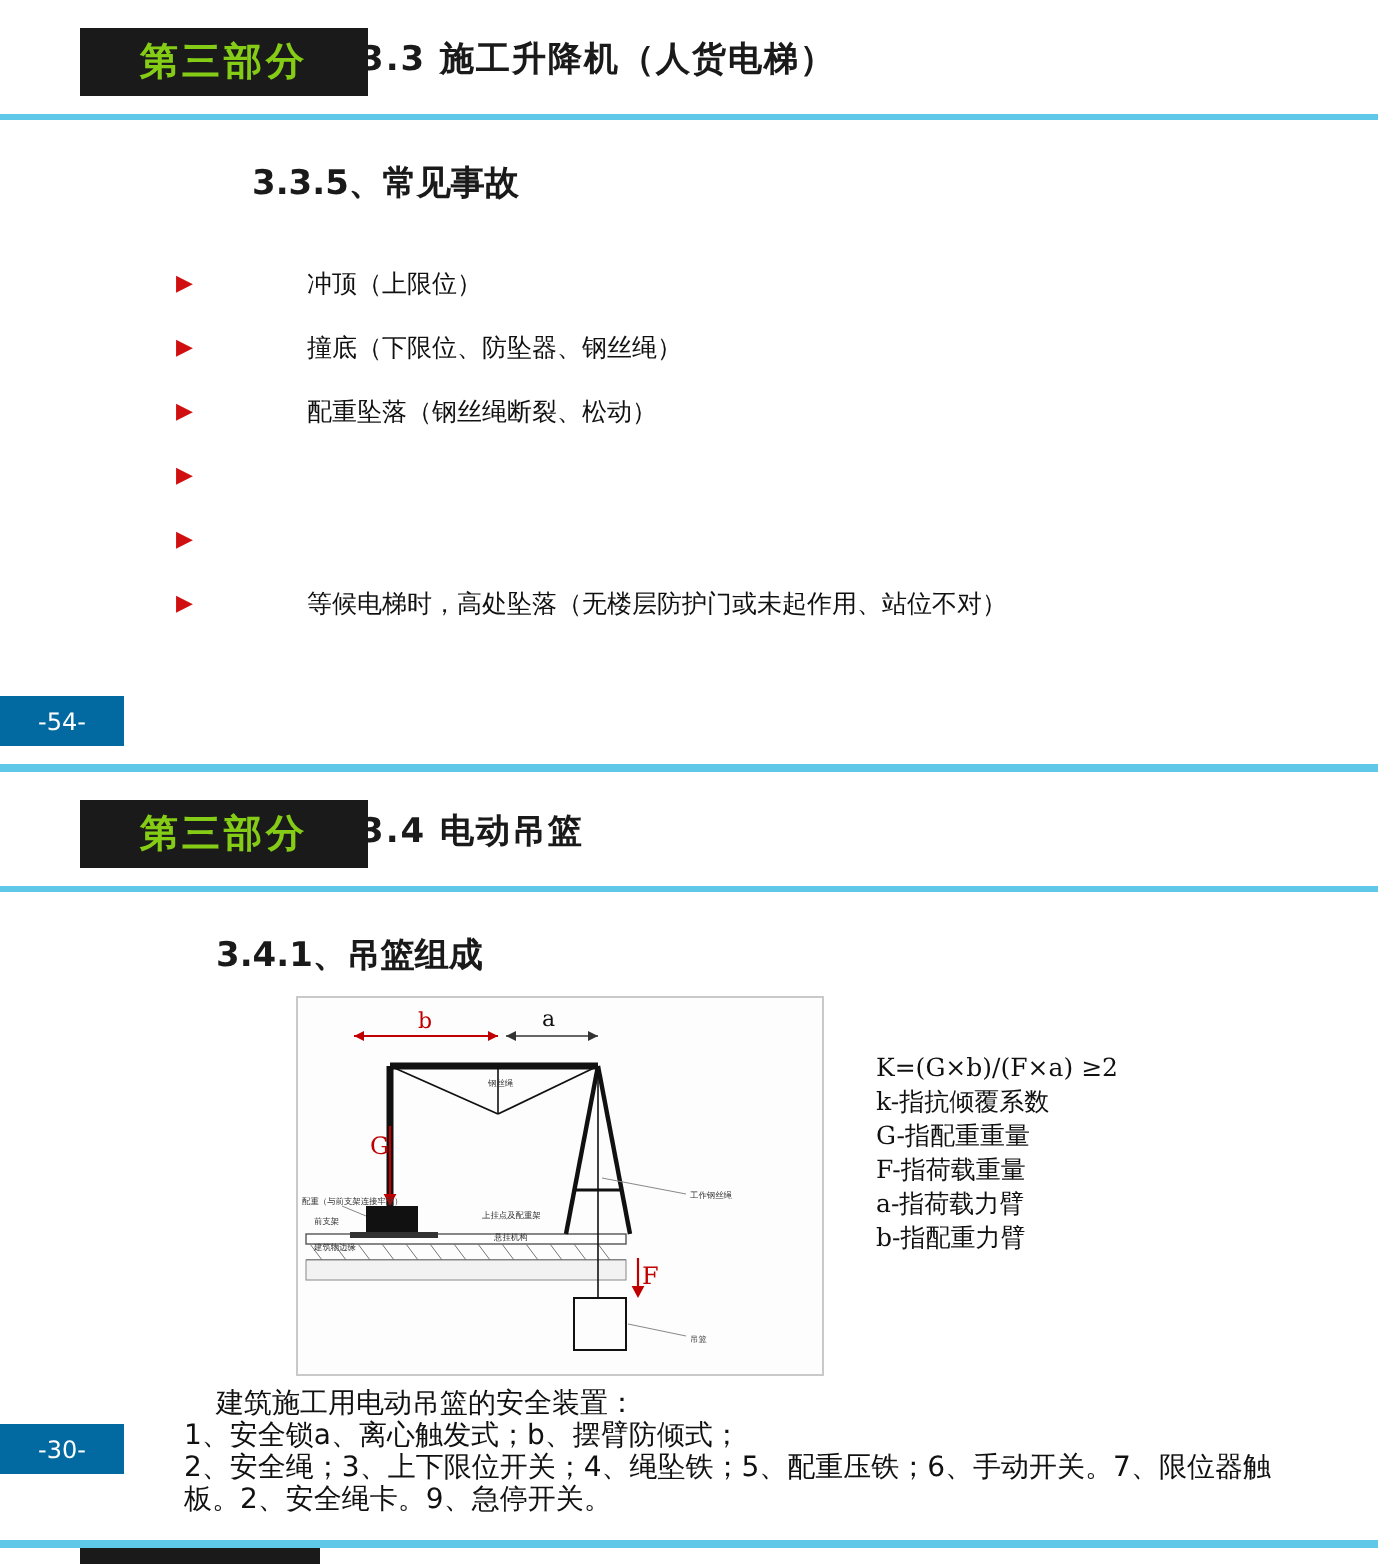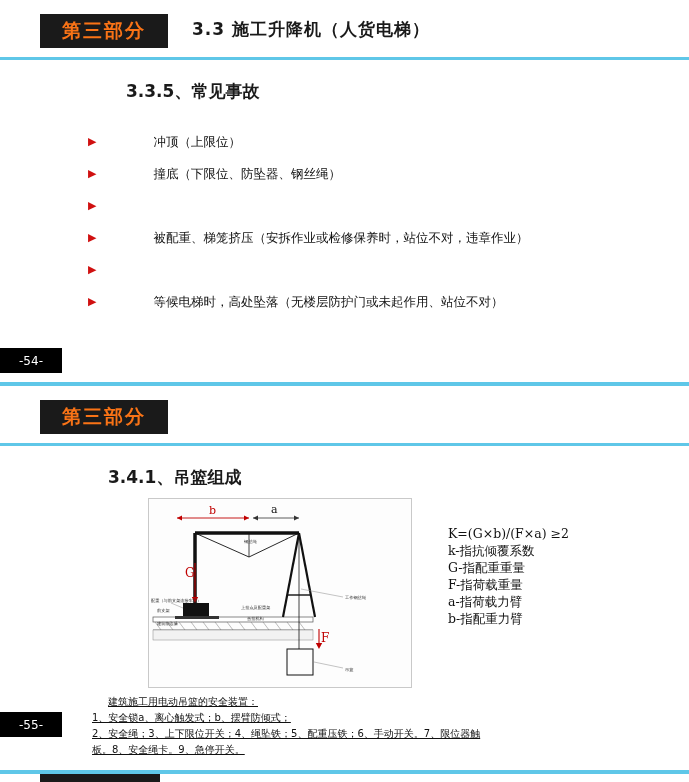--- a/index.html
+++ b/index.html
@@ -38,35 +38,35 @@
     position: absolute;
     left: 0;
     top: 0;
     width: 689px;
     height: 60px;
   }
   .header-tag {
     position: absolute;
     left: 40px;
     top: 14px;
-    width: 128px;
+    width: 144px;
     height: 34px;
     background: #1a1a1a;
-    color: #f97316;
+    color: #84cc16;
     font-size: 19px;
     font-weight: bold;
     letter-spacing: 2px;
     display: flex;
     align-items: center;
     justify-content: center;
     font-family: "DejaVu Sans", sans-serif;
   }
   .header-title {
     position: absolute;
-    left: 192px;
+    left: 180px;
     top: 18px;
     font-size: 17px;
     font-weight: bold;
     color: #1a1a1a;
     letter-spacing: 1px;
     font-family: "DejaVu Sans", sans-serif;
   }
   .header-rule {
     position: absolute;
     left: 0;
@@ -108,21 +108,21 @@
     flex: 0 0 auto;
   }
   .bullet .btext { line-height: 16px; margin-left: 47px; }
 
   
   .page-tab {
     position: absolute;
     left: 0;
     width: 62px;
     height: 25px;
-    background: #000000;
+    background: #0369a1;
     color: #ffffff;
     font-size: 12px;
     display: flex;
     align-items: center;
     justify-content: center;
     font-family: "DejaVu Sans", sans-serif;
   }
   .s1-tab { top: 348px; }
   .s2-tab { top: 712px; }
 
@@ -142,34 +142,32 @@
   .fig-svg { display: block; }
 
   .formula {
     position: absolute;
     left: 438px;
     top: 525px;
     font-size: 12.5px;
     line-height: 17px;
     color: #111111;
     font-family: "DejaVu Serif", serif;
-    margin-left: 10px;
   }
   .formula div { white-space: nowrap; }
 
   .caption {
     position: absolute;
     left: 92px;
     top: 694px;
     width: 560px;
-    font-size: 10px;
+    font-size: 14px;
     line-height: 16px;
     color: #111111;
     font-family: "DejaVu Sans", sans-serif;
-    text-decoration: underline;
   }
   .caption .cap-line { white-space: nowrap; }
 
   .bottom-rule {
     position: absolute;
     left: 0;
     top: 770px;
     width: 689px;
     height: 4px;
     background: #5fc7e8;
@@ -202,42 +200,43 @@
       <div class="bullet">
         <span class="marker">▶</span>
         <span class="btext">冲顶（上限位）</span>
       </div>
       <div class="bullet">
         <span class="marker">▶</span>
         <span class="btext">撞底（下限位、防坠器、钢丝绳）</span>
       </div>
       <div class="bullet">
         <span class="marker">▶</span>
-      </div>
-      <div class="bullet">
-        <span class="marker">▶</span>
-        <span class="btext">被配重、梯笼挤压（安拆作业或检修保养时，站位不对，违章作业）</span>
+        <span class="btext">配重坠落（钢丝绳断裂、松动）</span>
+      </div>
+      <div class="bullet">
+        <span class="marker">▶</span>
       </div>
       <div class="bullet">
         <span class="marker">▶</span>
       </div>
       <div class="bullet">
         <span class="marker">▶</span>
         <span class="btext">等候电梯时，高处坠落（无楼层防护门或未起作用、站位不对）</span>
       </div>
     </div>
 
     <div class="page-tab s1-tab">-54-</div>
     <div class="slide-divider" style="top:382px;"></div>
   </div>
 
   <div>
 
     <div class="header" style="top:386px;">
       <div class="header-tag">第三部分</div>
+      <div class="header-title">3.4  电动吊篮</div>
       <div class="header-rule"></div>
     </div>
 
     <div class="section-title s2-title">3.4.1、吊篮组成</div>
 
     <div class="figure">
       <svg class="fig-svg" width="262" height="188" viewBox="0 0 262 188">
         <rect x="0" y="0" width="262" height="188" fill="#fdfdfd"></rect>
 
         <rect x="4" y="118" width="160" height="5" fill="#ffffff" stroke="#555" stroke-width="0.7"></rect>
@@ -318,22 +317,22 @@
       <div>G-指配重重量</div>
       <div>F-指荷载重量</div>
       <div>a-指荷载力臂</div>
       <div>b-指配重力臂</div>
     </div>
 
     <div class="caption">
       <div class="cap-line" style="padding-left:16px;">建筑施工用电动吊篮的安全装置：</div>
       <div class="cap-line">1、安全锁a、离心触发式；b、摆臂防倾式；</div>
       <div class="cap-line">2、安全绳；3、上下限位开关；4、绳坠铁；5、配重压铁；6、手动开关。7、限位器触</div>
-      <div class="cap-line">板。8、安全绳卡。9、急停开关。</div>
-    </div>
-
-    <div class="page-tab s2-tab">-55-</div>
+      <div class="cap-line">板。2、安全绳卡。9、急停开关。</div>
+    </div>
+
+    <div class="page-tab s2-tab">-30-</div>
 
     <div class="bottom-rule"></div>
     <div class="bottom-tag"></div>
   </div>
 
 </div>
 
 </body></html>

